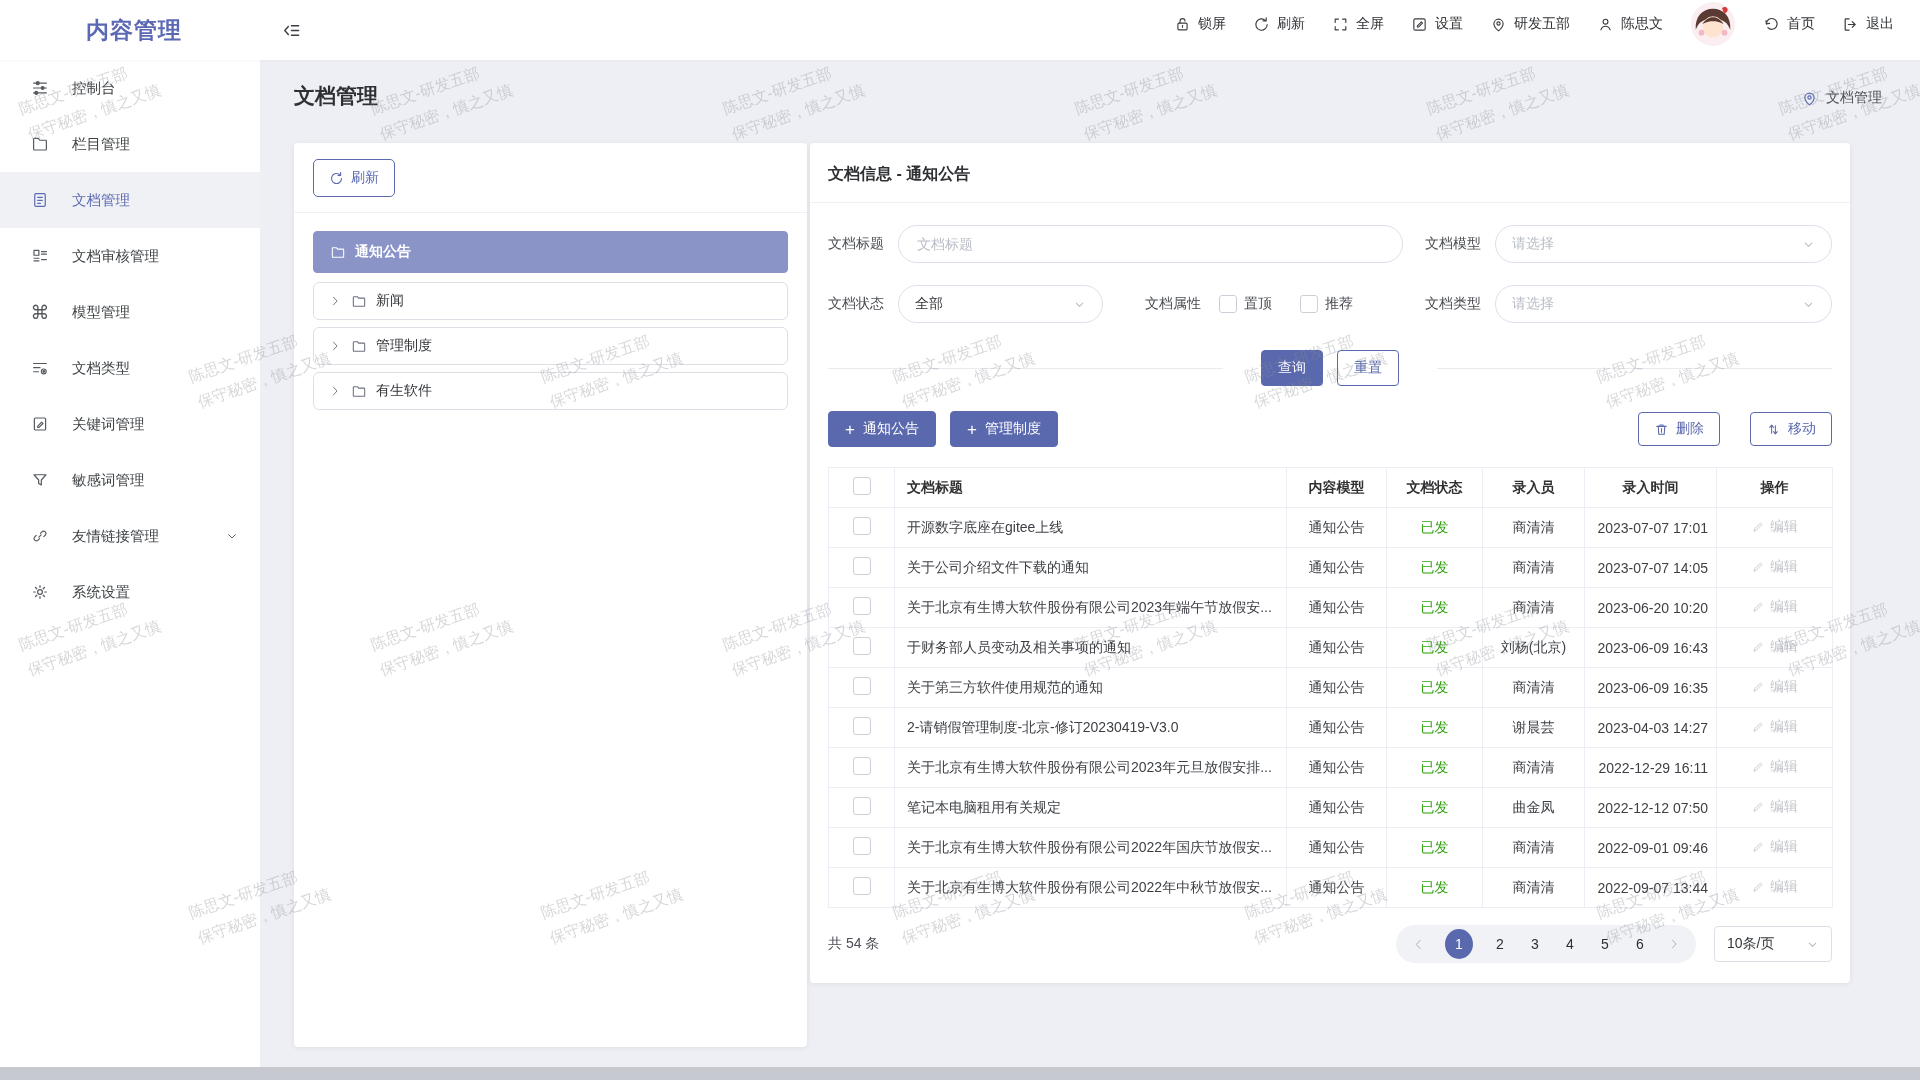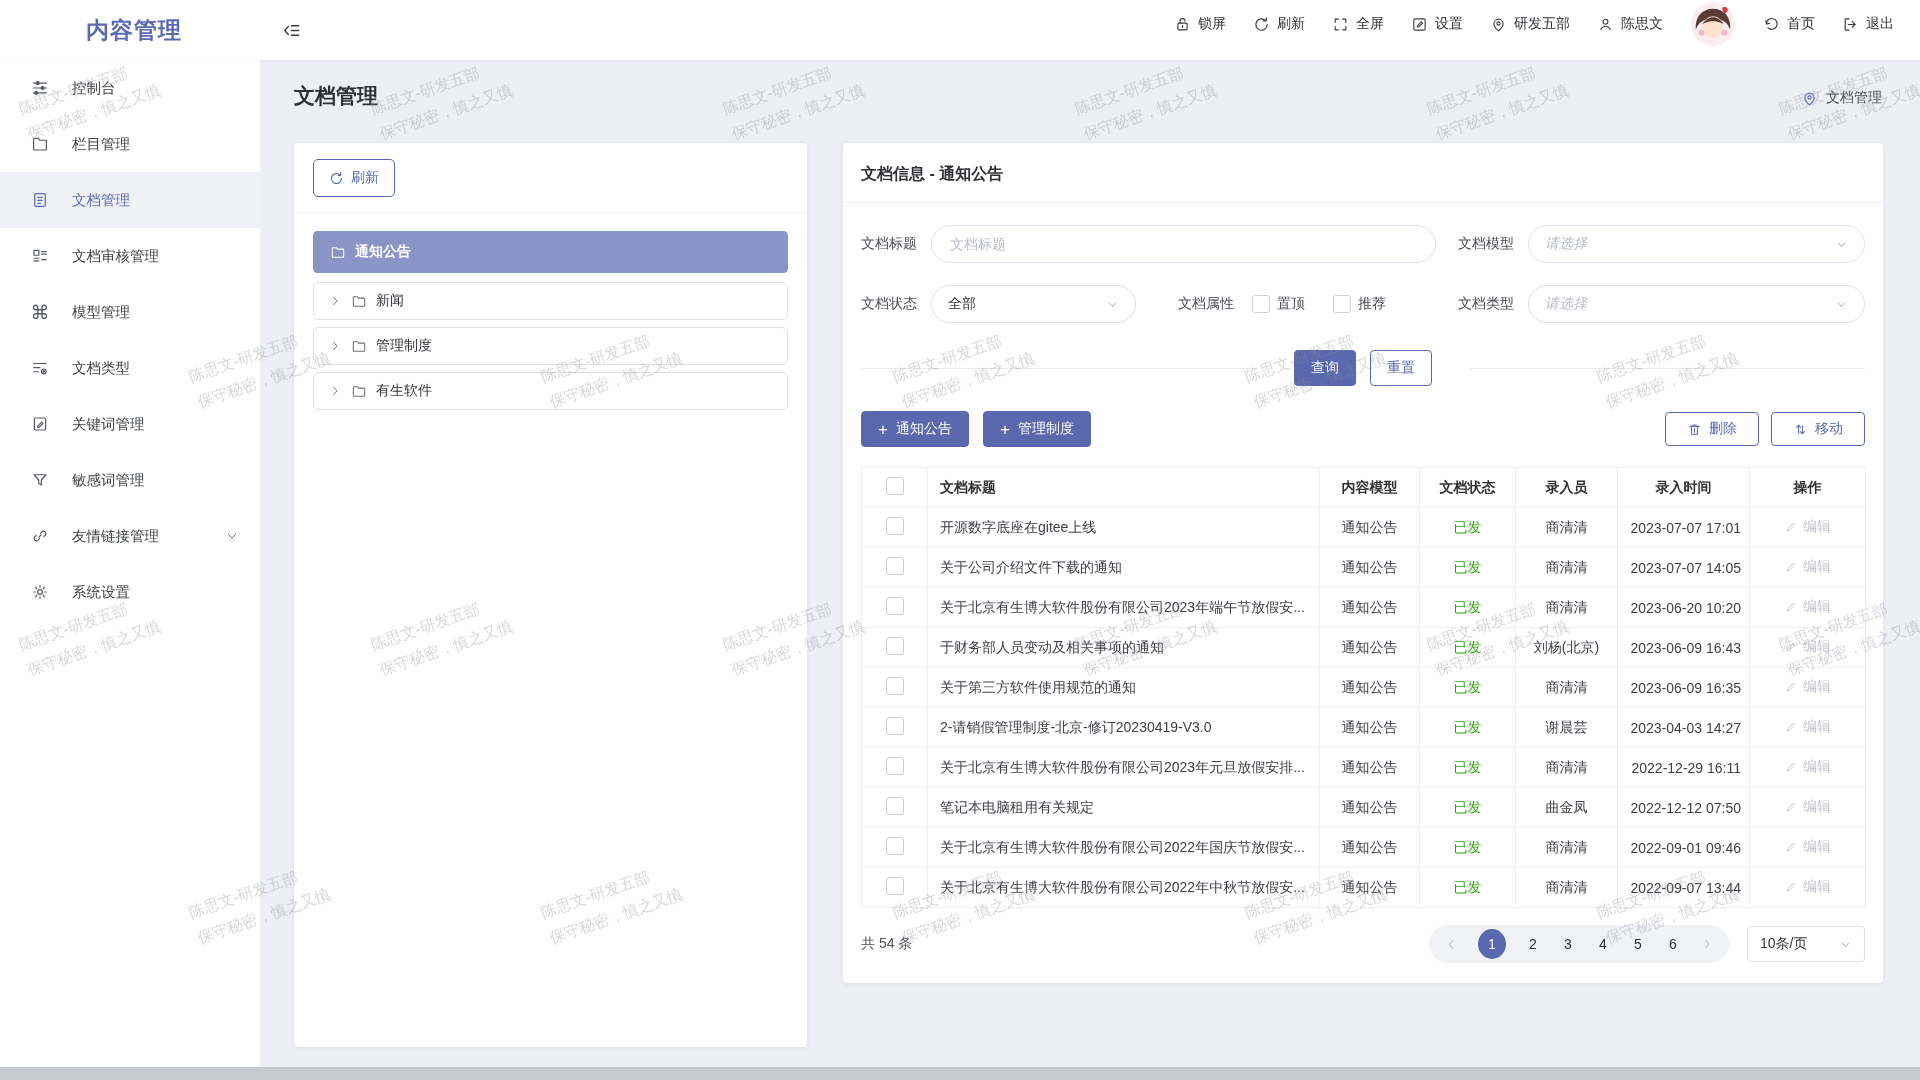--- a/index.html
+++ b/index.html
@@ -34,21 +34,21 @@
   .cmd-glyph{font-size:19px;line-height:1;}
 
   
   .main{position:absolute;left:260px;top:60px;right:0;bottom:13px;}
   .page-title{position:absolute;left:34px;top:22px;margin:0;font-size:21px;font-weight:600;color:#2e3033;}
   .crumb{position:absolute;top:29px;right:38px;display:flex;align-items:center;gap:8px;color:#4c4f55;}
   .crumb .icn{color:#5d6bb5;}
 
   .card{position:absolute;background:#fff;border-radius:4px;box-shadow:0 1px 5px rgba(30,35,60,.07);}
   .tree-card{left:34px;top:83px;width:513px;height:904px;}
-  .doc-card{left:583px;top:83px;width:1040px;height:840px;}
+  .doc-card{left:550px;top:83px;width:1040px;height:840px;}
 
   .card-divider{height:1px;background:#f0f0f3;}
 
   
   .btn-outline{display:inline-flex;align-items:center;gap:7px;background:#fff;border:1px solid #5a68ae;color:#5a68ae;
     border-radius:5px;height:38px;padding:0 15px;font-size:14px;cursor:pointer;font-family:inherit;}
   .refresh-btn{margin:16px 0 15px 19px;}
   .tree{padding:18px 19px 0;}
   .tree-node{height:36px;border:1px solid #dcdfe6;border-radius:6px;display:flex;align-items:center;gap:9px;
     padding:0 14px;margin-bottom:7px;color:#33363a;cursor:pointer;background:#fff;}
@@ -59,41 +59,41 @@
   
   .panel-title{margin:21px 18px 0;font-size:16px;font-weight:700;color:#2e3033;}
   .doc-card .card-divider{margin-top:17px;}
   .f-row{display:flex;align-items:center;margin:22px 18px 0;}
   .f-label{width:62px;flex:none;color:#4a4d52;}
   .pill-input,.pill-select{height:38px;border:1px solid #dde0ea;border-radius:19px;background:#fff;
     display:flex;align-items:center;padding:0 16px;box-sizing:border-box;}
   .pill-input input{border:none;outline:none;width:100%;font-size:14px;font-family:inherit;background:transparent;color:#33363a;}
   .pill-input input::placeholder{color:#b9bdc6;}
   .pill-select{justify-content:space-between;cursor:pointer;}
-  .pill-select .val{color:#33363a;} .pill-select .ph{color:#b9bdc6;font-style:italic;}
+  .pill-select .val{color:#33363a;} .pill-select .ph{color:#b9bdc6;}
   .pill-select .icn{color:#b9bdc6;}
   .w-input{width:505px;margin-left:8px;}
   .w-status{width:205px;margin-left:8px;}
   .w-right{width:337px;margin-left:8px;}
   .spacer{flex:1;}
   .attr-group{display:flex;align-items:center;margin-left:42px;gap:22px;}
   .attr-label{color:#4a4d52;margin-right:-4px;}
   .cb{display:inline-block;width:16px;height:16px;border:1px solid #cdd0d9;border-radius:3px;background:#fff;cursor:pointer;flex:none;}
   .cb-opt{display:flex;align-items:center;gap:7px;color:#4a4d52;cursor:pointer;}
 
   .search-row{display:flex;align-items:center;margin:27px 18px 0;}
   .hline{flex:1;height:1px;background:#e8eaf0;}
   .btn-primary{display:inline-flex;align-items:center;gap:6px;background:#5a68ae;border:1px solid #5a68ae;color:#fff;
     border-radius:4px;height:36px;padding:0 16px;font-size:14px;cursor:pointer;font-family:inherit;}
   .search-row .btn-primary{margin:0 0 0 38px;}
   .search-row .btn-outline{height:36px;border-radius:4px;margin:0 38px 0 14px;padding:0 16px;}
 
   .toolbar{display:flex;align-items:center;margin:25px 18px 0;}
   .toolbar .btn-primary{margin-right:14px;}
-  .toolbar .btn-outline{height:34px;border-radius:4px;padding:0 21px;margin-left:12px;}
+  .toolbar .btn-outline{height:34px;border-radius:4px;padding:0 15px;margin-left:30px;}
   .toolbar .plus{font-size:17px;line-height:1;margin-right:2px;}
 
   
   table.grid{border-collapse:collapse;margin:20px 18px 0;width:1004px;table-layout:fixed;}
   .grid th,.grid td{border:1px solid #ebeef5;height:40px;padding:0 12px;overflow:hidden;white-space:nowrap;box-sizing:border-box;}
   .grid th{font-weight:700;color:#303133;background:#fff;text-align:center;}
   .grid th.c-title{text-align:left;}
   .grid td{color:#3c3f44;}
   .grid td.c-center{text-align:center;}
   .grid td.c-time{text-align:right;padding-right:8px;}

